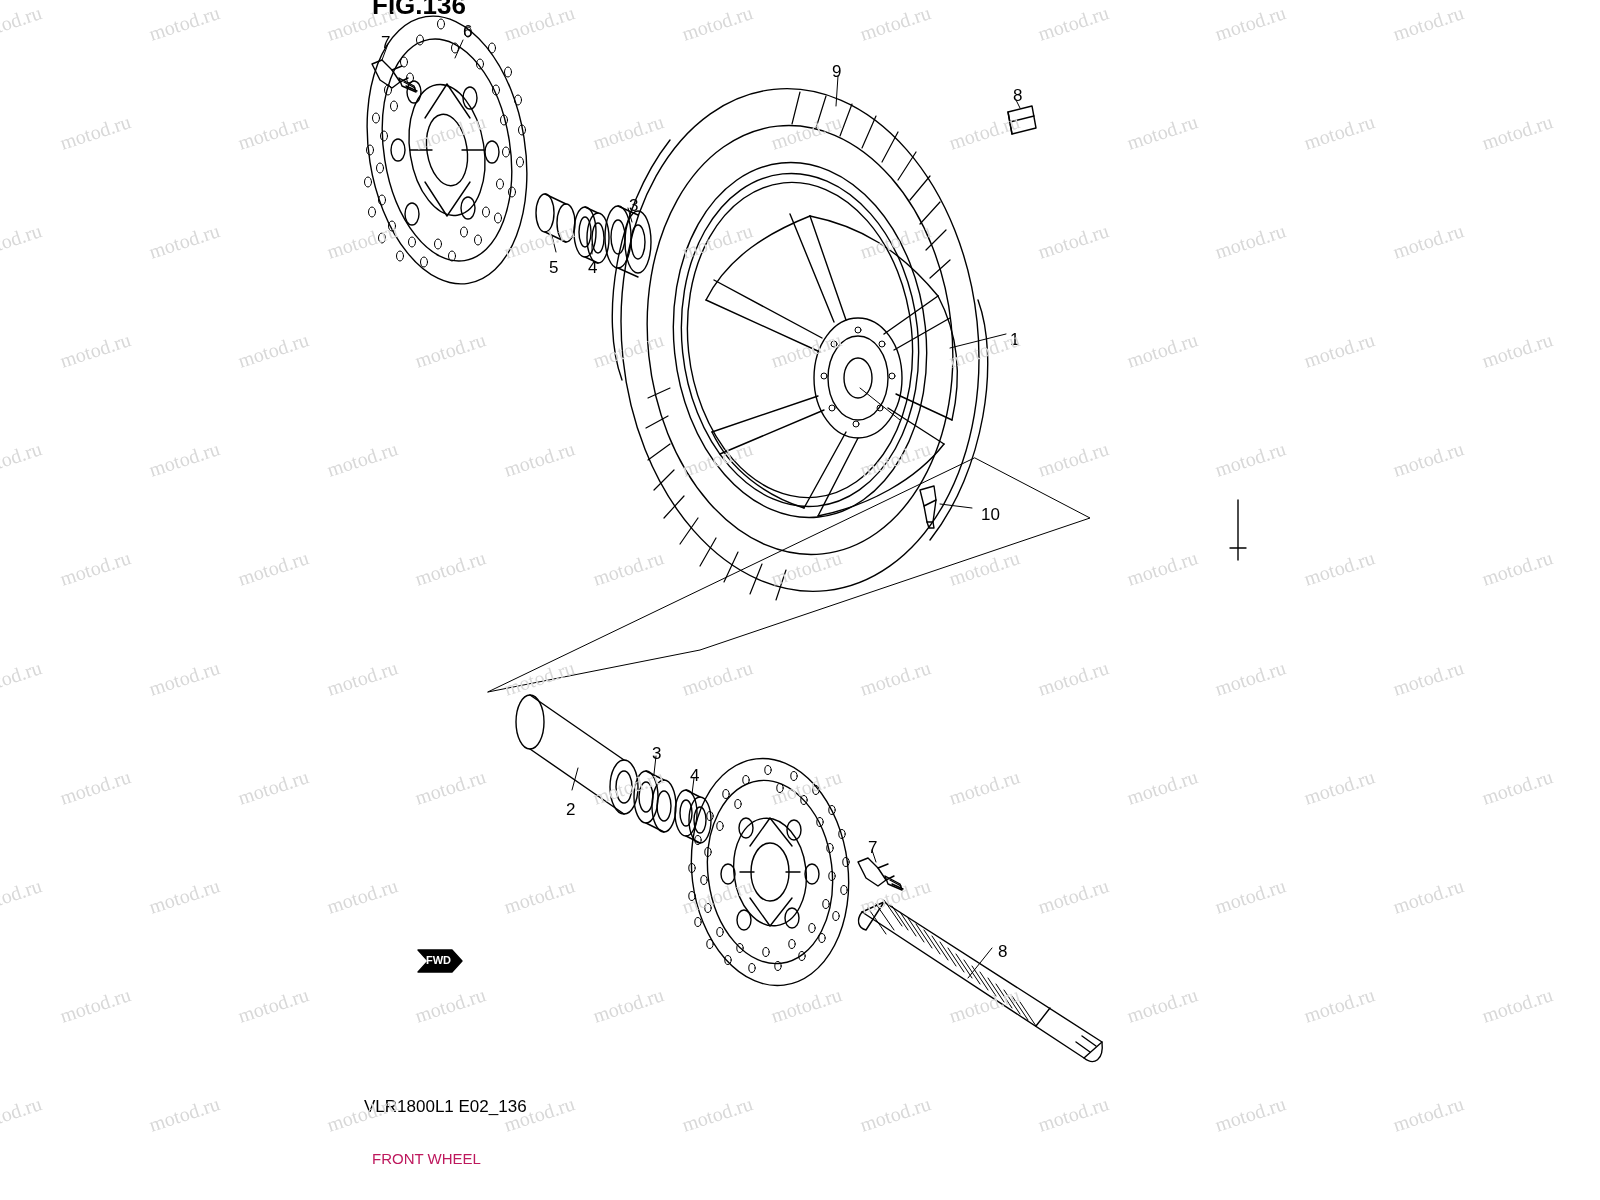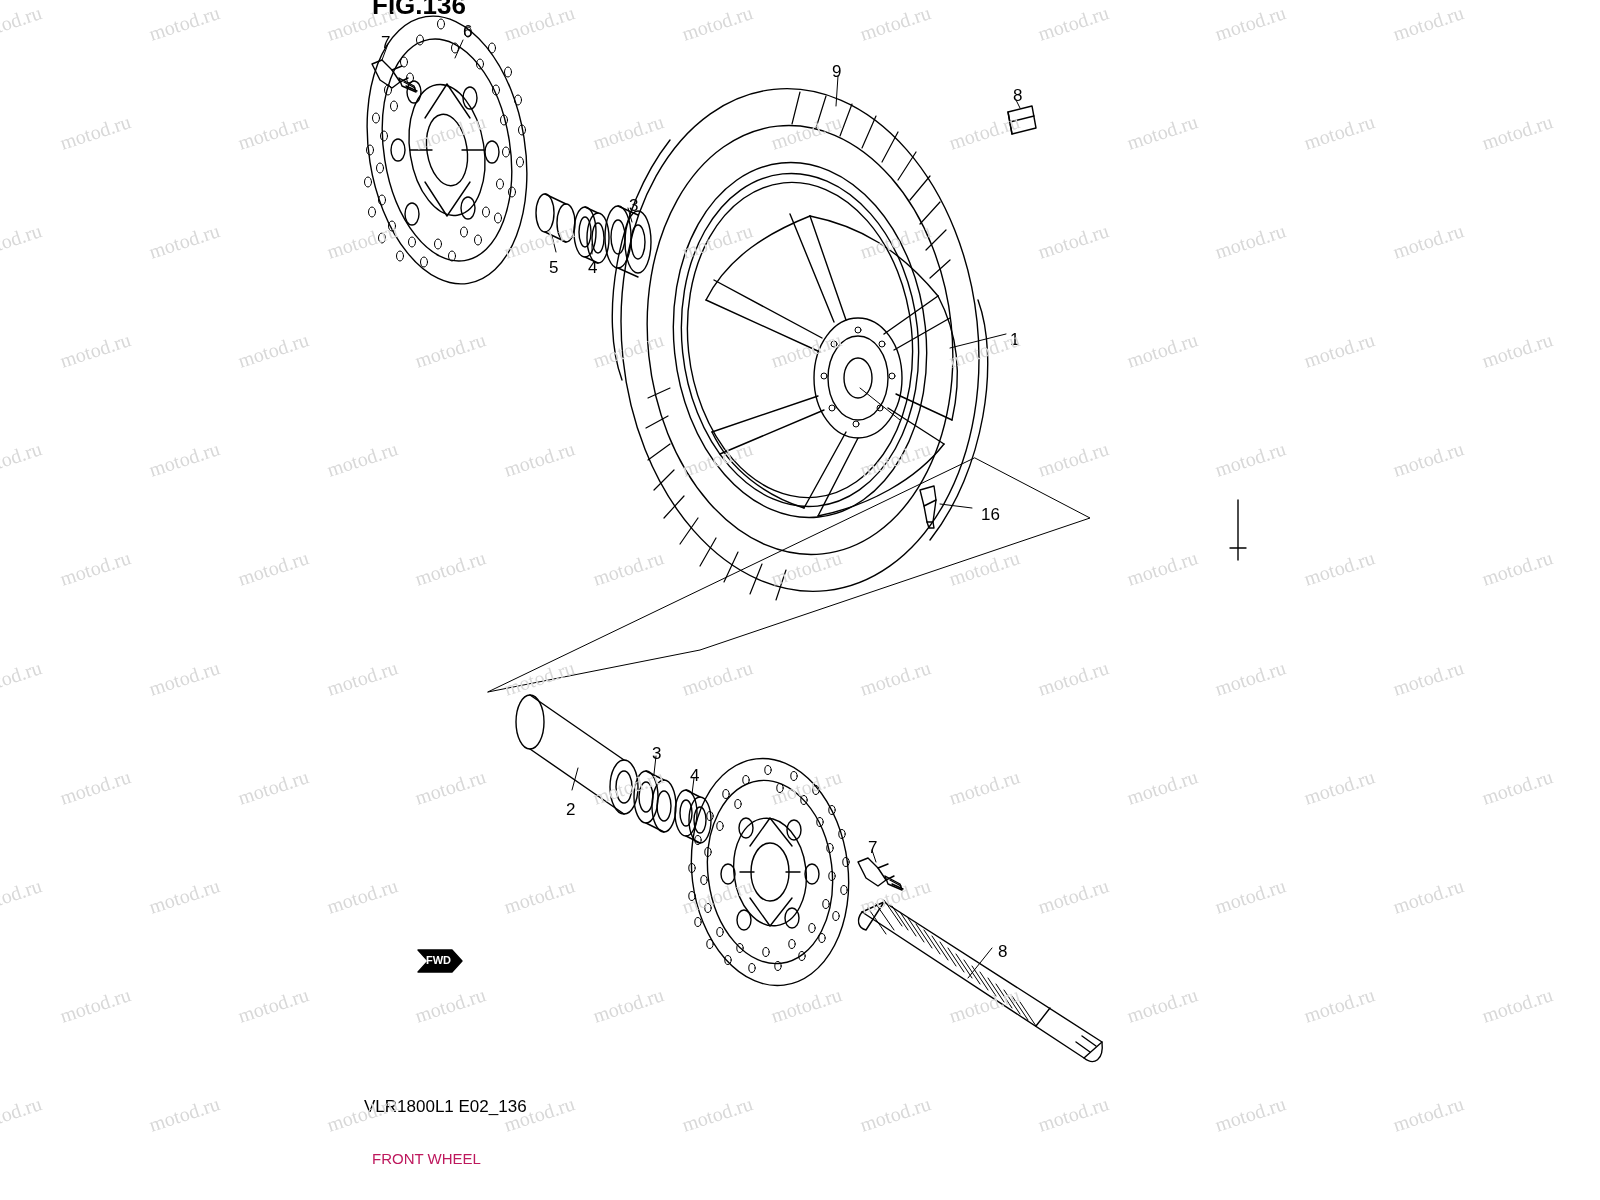--- a/index.html
+++ b/index.html
@@ -495,17 +495,17 @@
       <div class="calloutnum" style="left: 629px; top: 196px;">3</div>
       <div class="calloutnum" style="left: 652px; top: 744px;">3</div>
       <div class="calloutnum" style="left: 588px; top: 258px;">4</div>
       <div class="calloutnum" style="left: 690px; top: 766px;">4</div>
       <div class="calloutnum" style="left: 549px; top: 258px;">5</div>
       <div class="calloutnum" style="left: 463px; top: 22px;">6</div>
       <div class="calloutnum" style="left: 381px; top: 33px;">7</div>
       <div class="calloutnum" style="left: 868px; top: 838px;">7</div>
       <div class="calloutnum" style="left: 998px; top: 942px;">8</div>
       <div class="calloutnum" style="left: 832px; top: 62px;">9</div>
-      <div class="calloutnum" style="left: 981px; top: 505px;">16</div>
+      <div class="calloutnum" style="left: 981px; top: 505px;">10</div>
       <div class="calloutnum" style="left: 1013px; top: 86px;">8</div>
     </div>
 
 </div>
 
 </body></html>

